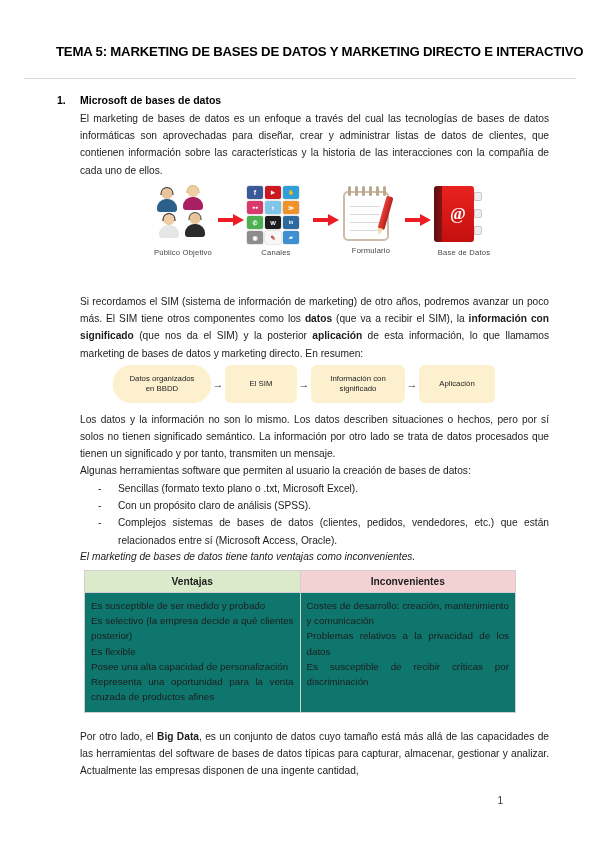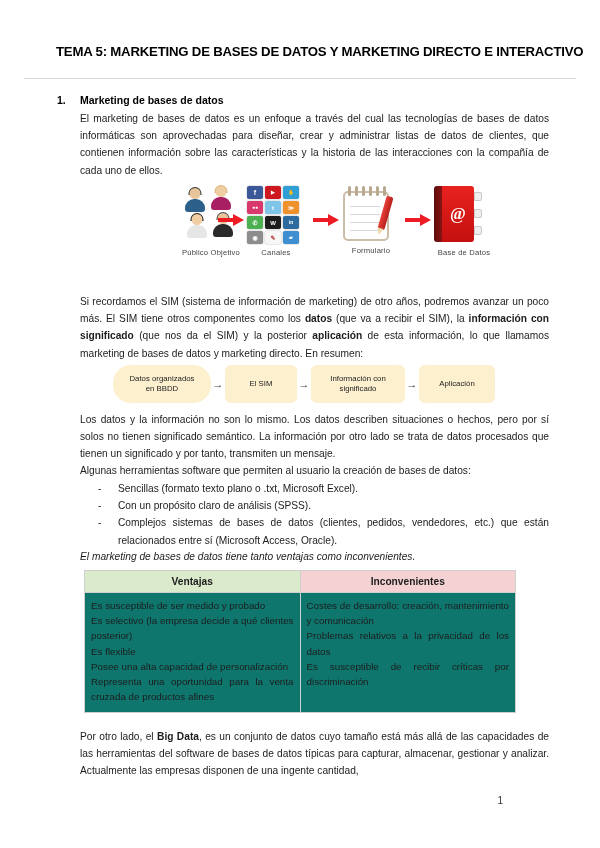--- a/index.html
+++ b/index.html
@@ -185,27 +185,27 @@
 </style>
 </head>
 <body>
 
 <div class="page">
 
   <div class="doc-title">TEMA 5: MARKETING DE BASES DE DATOS Y MARKETING DIRECTO E INTERACTIVO</div>
   <div class="title-rule"></div>
 
   <div class="sec-num">1.</div>
-  <div class="sec-title">Marketing de bases de datos</div>
+  <div class="sec-title">Microsoft de bases de datos</div>
 
   <div class="para" style="left:80px; top:110px; width:469px;">El marketing de bases de datos es un enfoque a través del cual las tecnologías de bases de datos informáticas son aprovechadas para diseñar, crear y administrar listas de datos de clientes, que contienen información sobre las características y la historia de las interacciones con la compañía de cada uno de ellos.</div>
 
   <div class="flow-icons">
 
-    <div class="fi-group" style="left:0px; top:0px; width:66px;margin-left:28px;">
+    <div class="fi-group" style="left:0px; top:0px; width:66px;">
       <div class="people">
         <div class="person" style="left:6px; top:2px;">
           <div class="p-hair" style="background:#3a3a3a;"></div>
           <div class="p-head" style="background:#e8c49a;"></div>
           <div class="p-body" style="background:#2c5f8a;"></div>
         </div>
         <div class="person" style="left:32px; top:0px;">
           <div class="p-hair" style="background:#d8b87a;"></div>
           <div class="p-head" style="background:#f0cda2;"></div>
           <div class="p-body" style="background:#a81f63;"></div>

